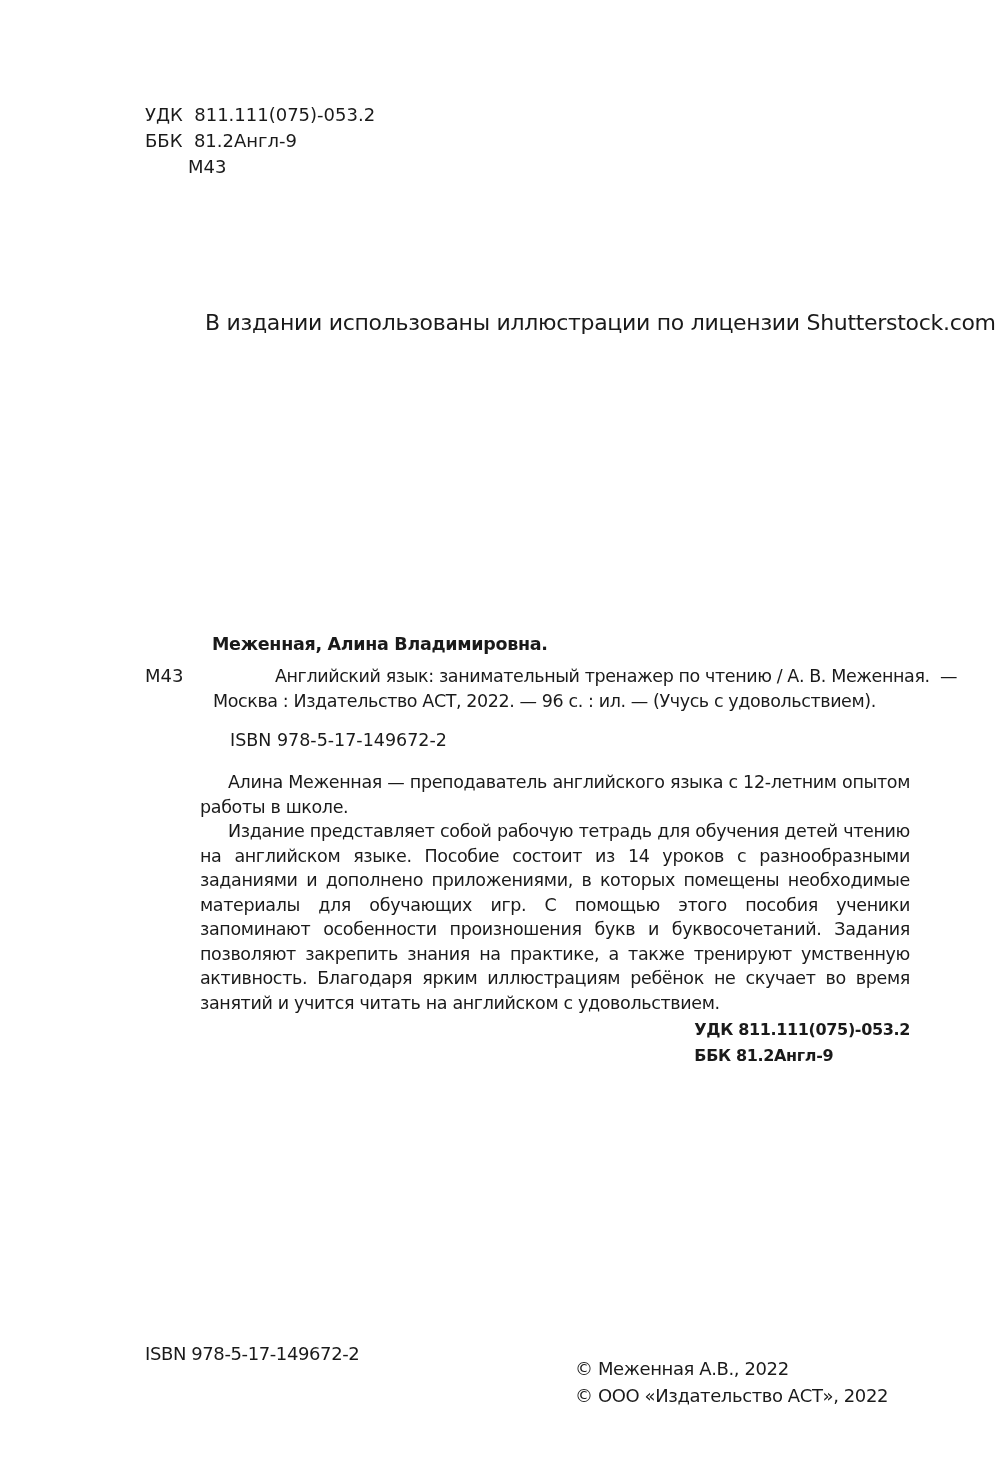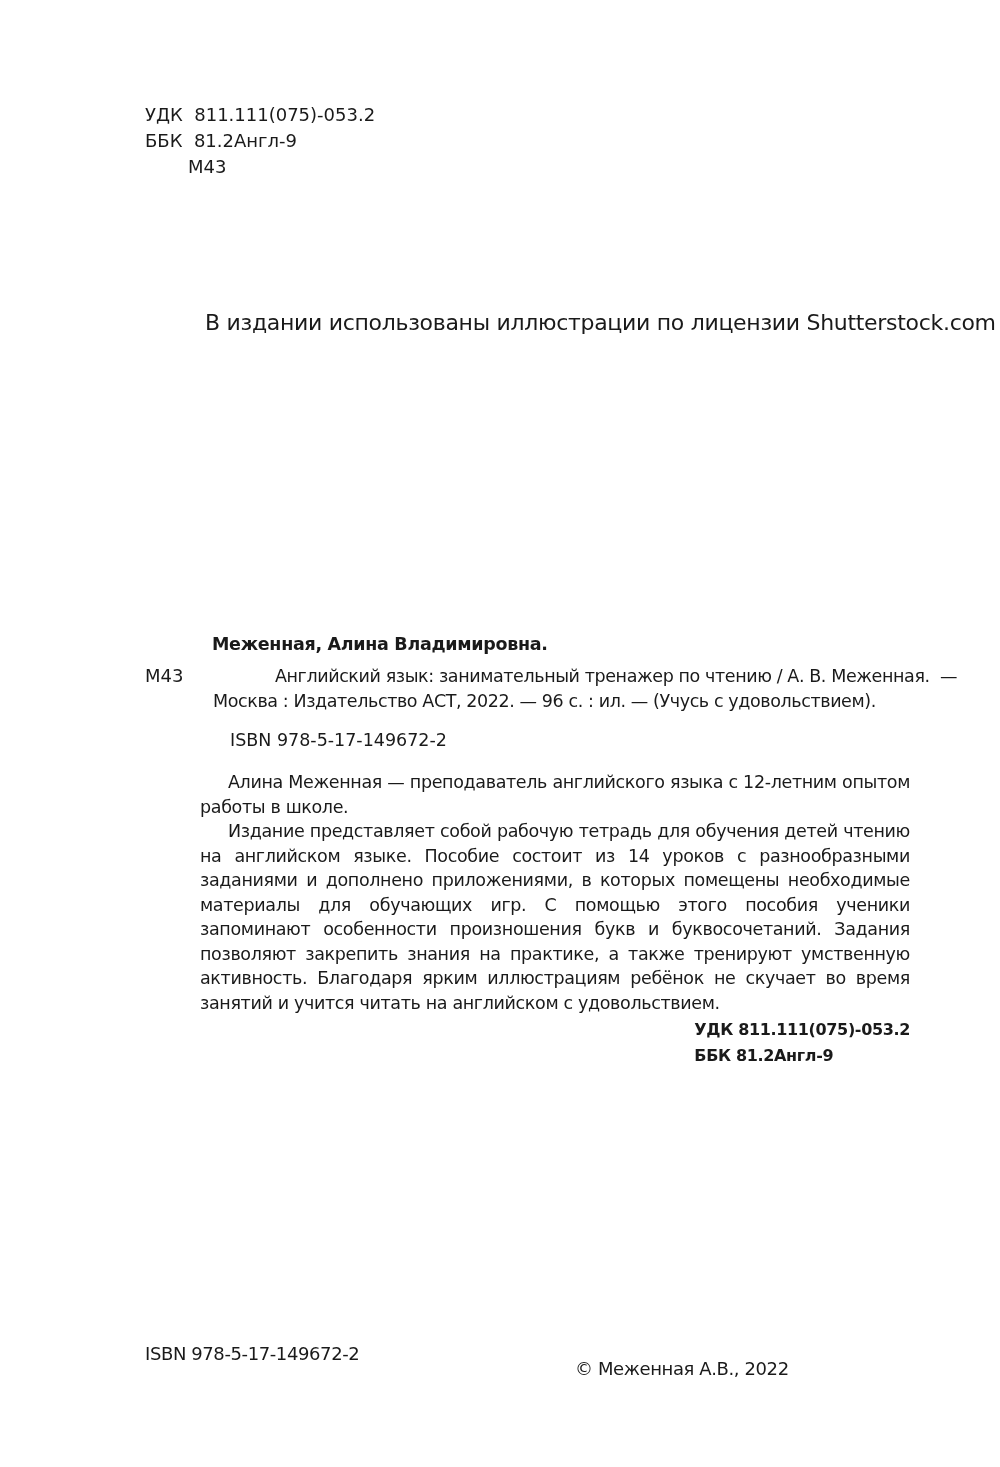--- a/index.html
+++ b/index.html
@@ -46,13 +46,14 @@
         <div>ББК 81.2Англ-9</div>
       </div>
     </div>
   </div>
 </div>
 
 <div class="abs isbn-bottom">ISBN 978-5-17-149672-2</div>
 
 <div class="abs copyright">
   <div>© Меженная А.В., 2022</div>
+  <div>© ООО «Издательство АСТ», 2022</div>
 </div>
 
 </body></html>

